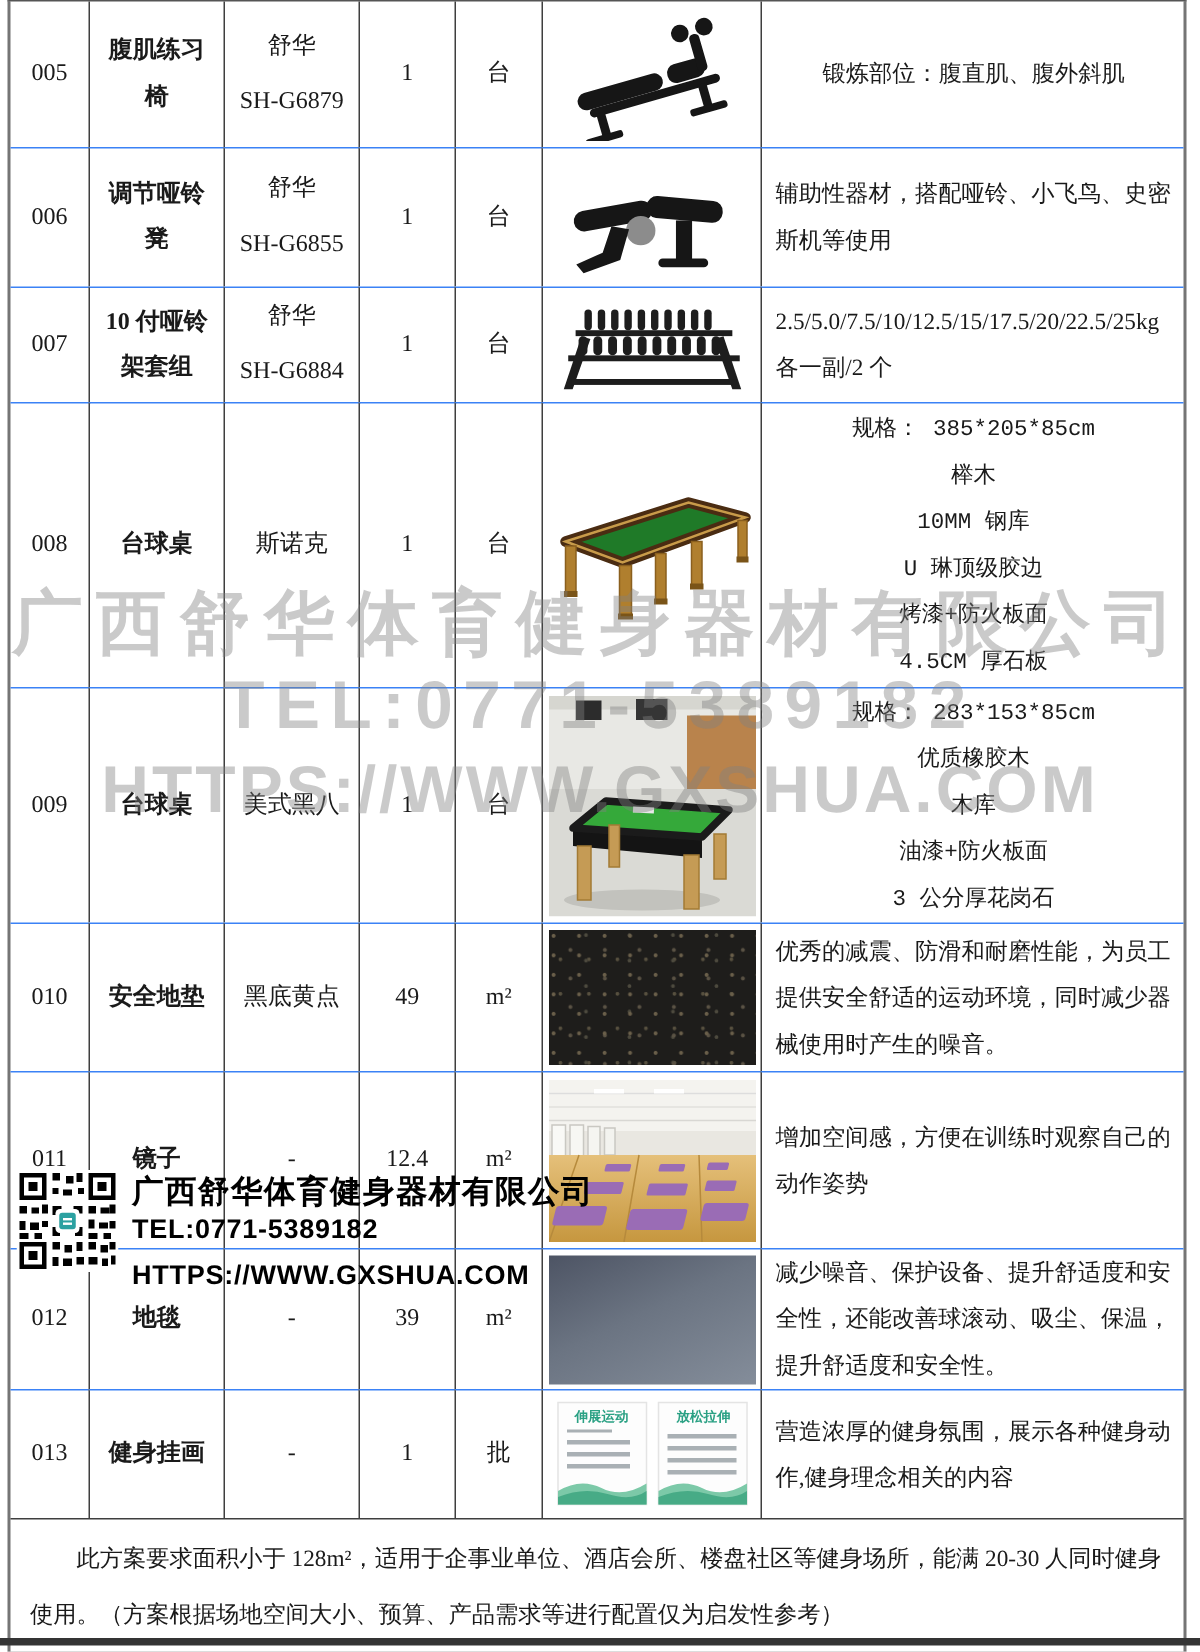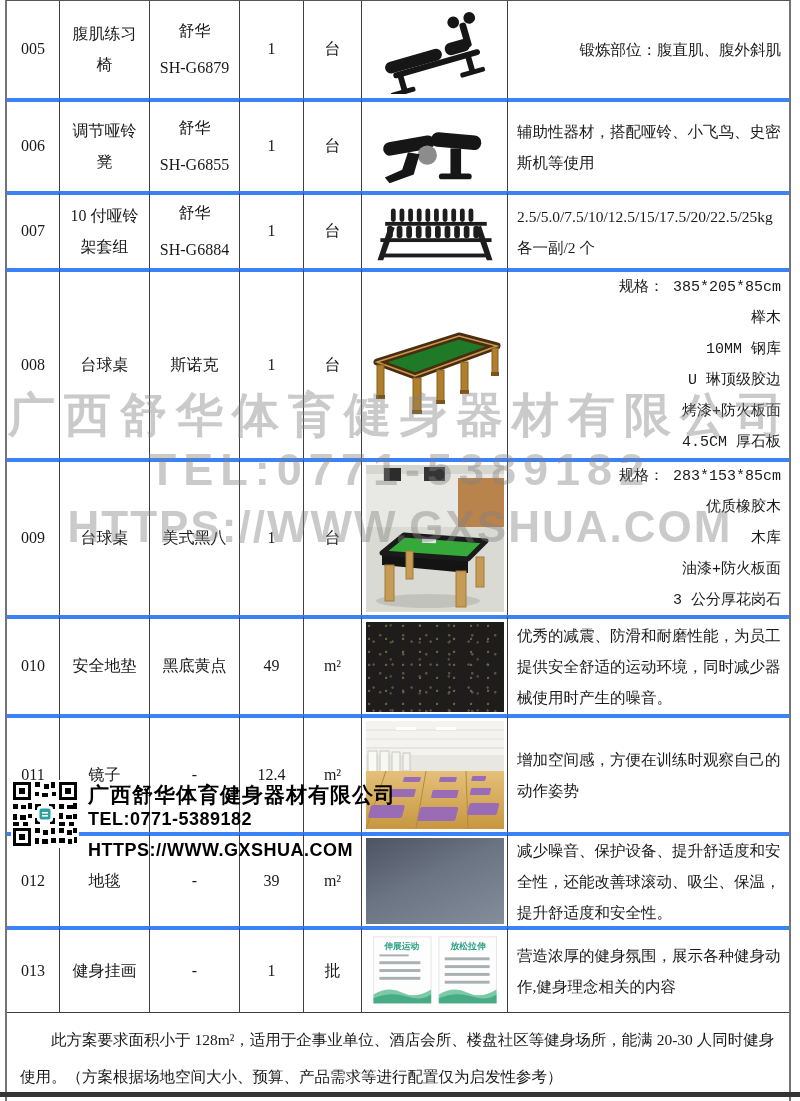--- a/index.html
+++ b/index.html
@@ -8,30 +8,30 @@
     font-family:"Liberation Serif","DejaVu Serif",serif;color:#1a1a1a;
     overflow:hidden;
   }
   
   .sheet{
     position:absolute;left:5px;top:0;width:786px;
     border:2px solid #757575;border-top:1px solid #555;box-sizing:border-box;
     background:transparent;
   }
   .row{display:grid;grid-template-columns:52px 90px 90px 64px 58px 146px 1fr;}
-  .row + .row .cell{border-top:4px solid #3b82f6;}
+  .row + .row .cell{border-top:1px solid #3b82f6;}
   .cell{
     border-left:1px solid #3f3f3f;box-sizing:border-box;
     display:flex;flex-direction:column;justify-content:center;align-items:center;
     font-size:16px;line-height:1.9;text-align:center;overflow:hidden;
   }
   .cell:first-child{border-left:none;}
-  .c-name{padding:12px 9px;}
+  .c-name{padding:12px 9px;font-weight:bold;}
   .c-brand{padding:0 6px;line-height:2.3;text-align:center;}
-  .c-desc{align-items:flex-end;text-align:left;padding:4px 8px 4px 9px;}
+  .c-desc{align-items:center;text-align:left;padding:4px 8px 4px 9px;}
   .c-desc p{margin:0;font-size:15.5px;line-height:31px;}
   .c-desc p.spec{font-family:Liberation Mono, monospace;font-size:15px;}
   .c-img{padding:2px;}
   
   .note{
     border-top:1px solid #3f3f3f;min-height:72px;box-sizing:border-box;
     padding:8px 13px 6px 13px;
   }
   .note p{margin:0;font-size:15.5px;line-height:37px;text-indent:2em;}
   

